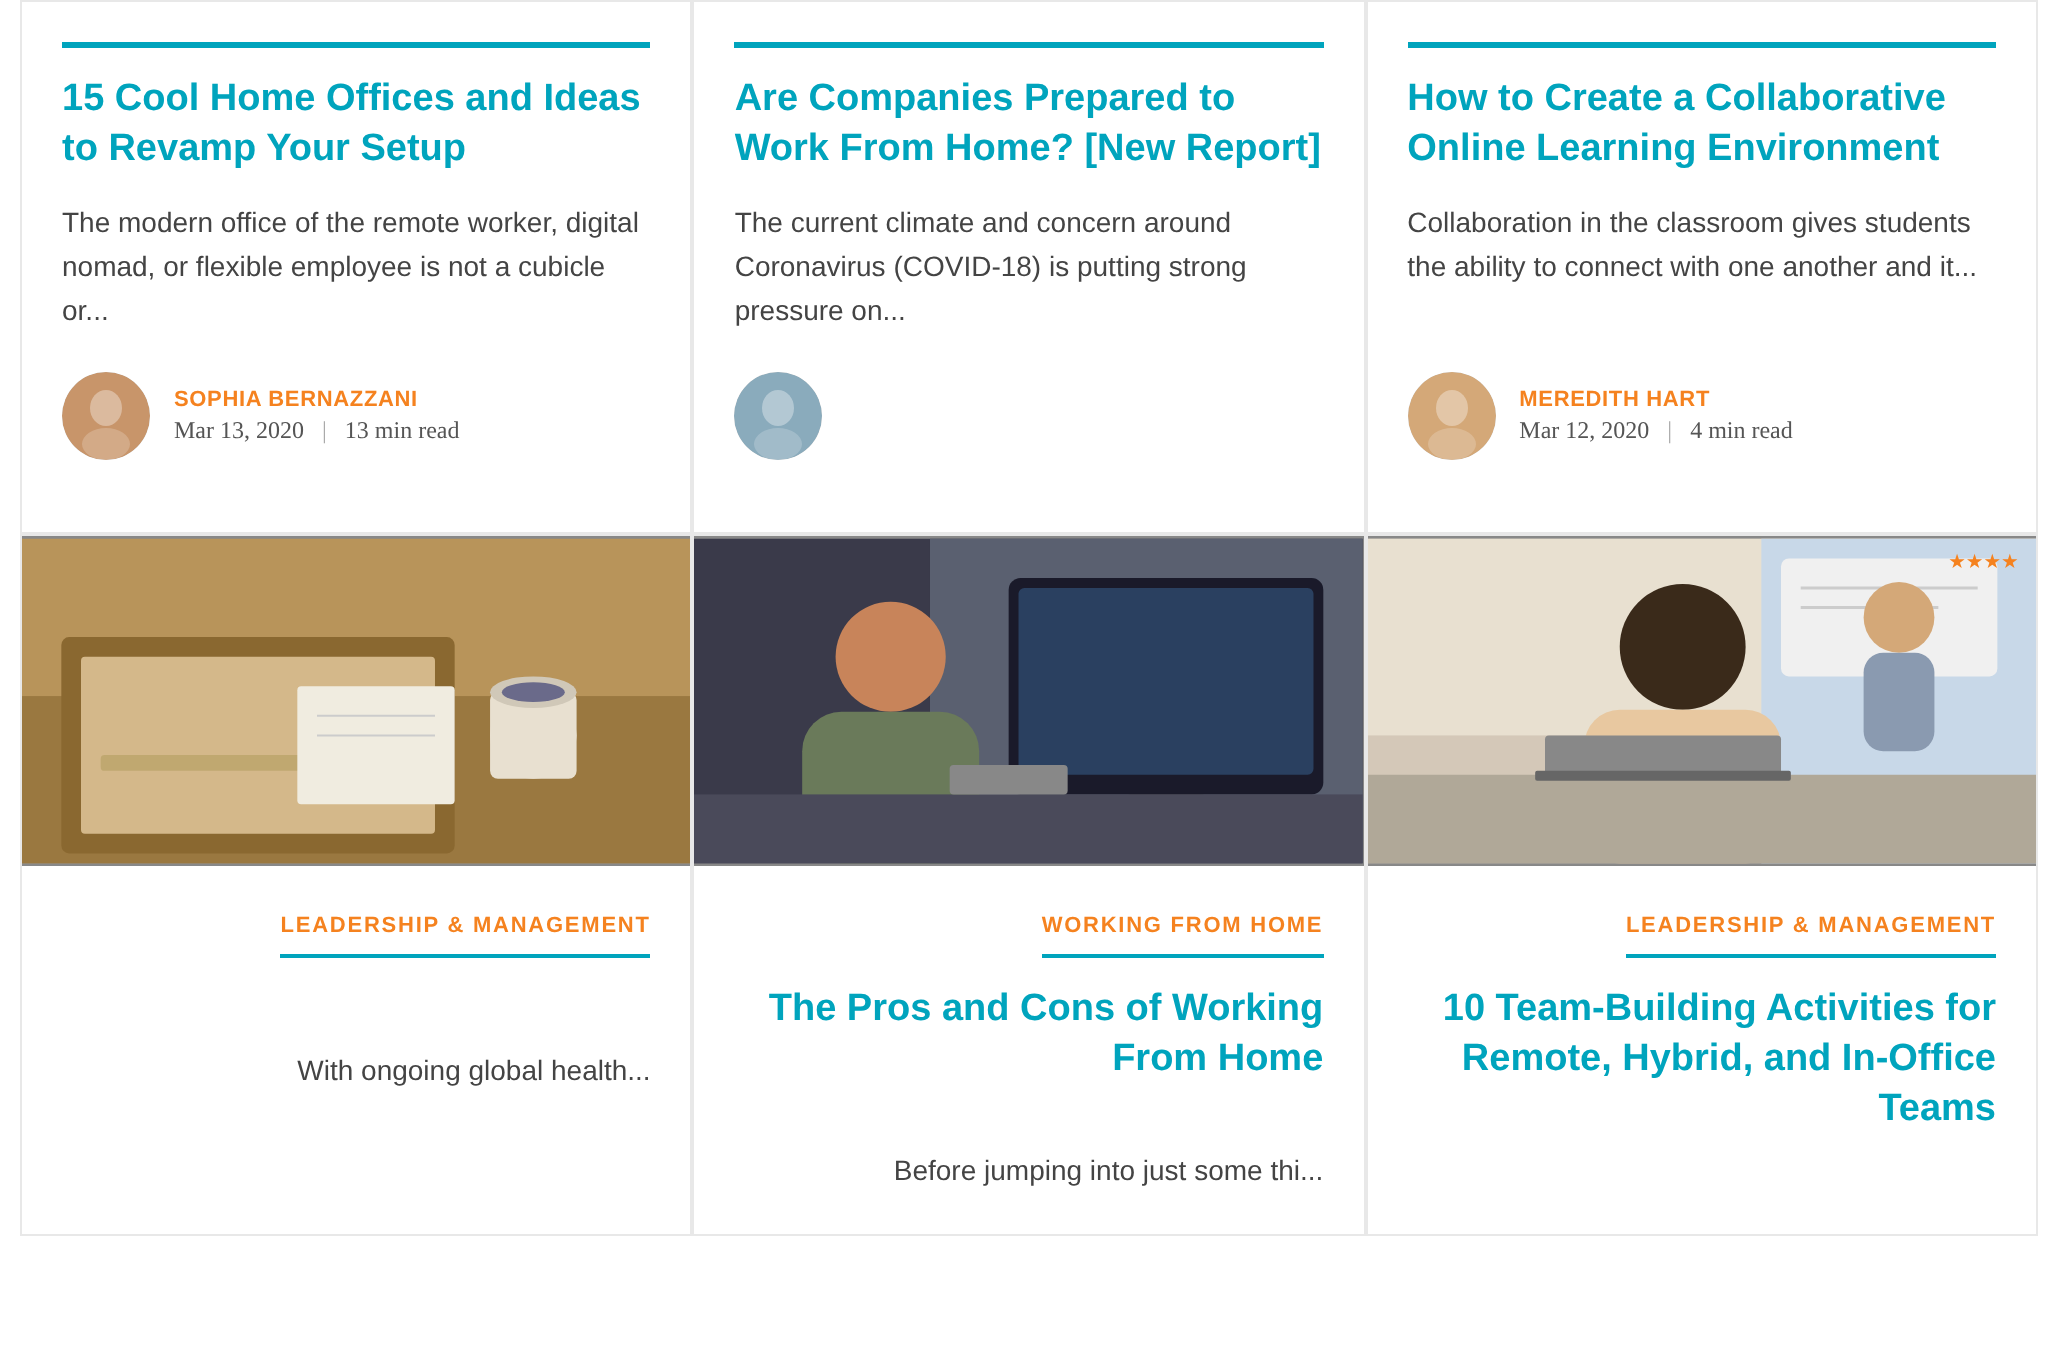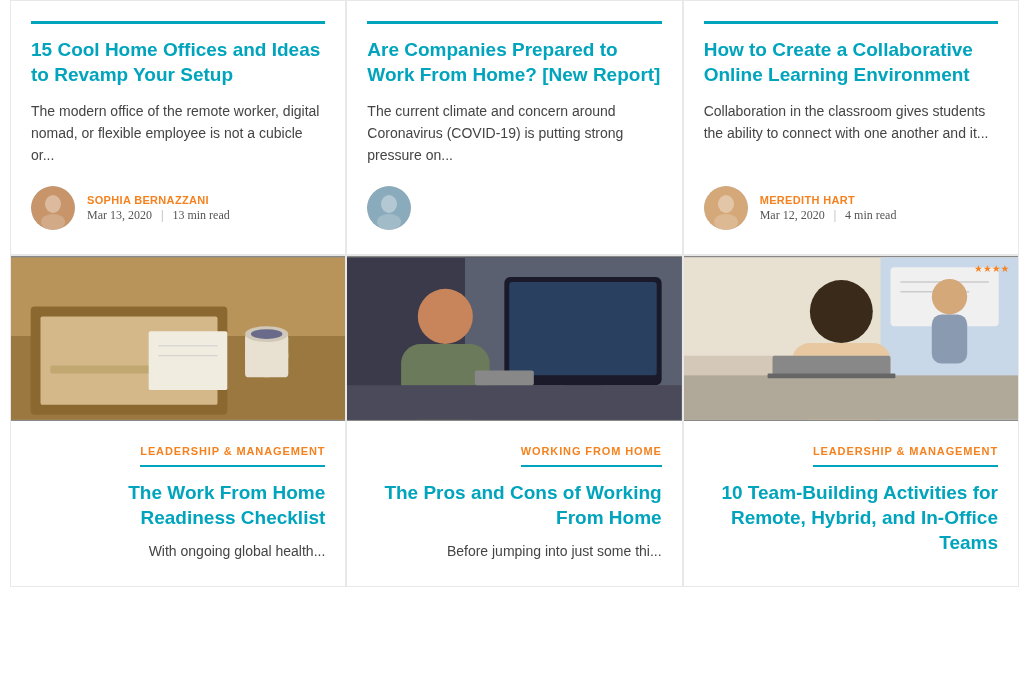--- a/index.html
+++ b/index.html
@@ -10,21 +10,21 @@
       width: 1029px;
       min-height: 684px;
     }
     .grid {
       display: grid;
       grid-template-columns: repeat(3, 1fr);
       gap: 0;
       padding: 0 10px;
     }
     .card {
-      padding: 20px 20px 24px 20px;
+      padding: 20px 20px 36px 20px;
       border: 1px solid #e8e8e8;
       background: #fff;
       display: flex;
       flex-direction: column;
       justify-content: center;
     }
     .card-top {
       border-top: 3px solid #00a4bd;
       margin-bottom: 14px;
     }
@@ -116,20 +116,21 @@
       color: #00a4bd;
       line-height: 1.3;
       margin-bottom: 10px;
       font-family: Arial, sans-serif;
     }
     .card-image p.excerpt {
       font-size: 14px;
       color: #444;
       line-height: 1.55;
       font-family: Arial, sans-serif;
+      margin-top: 32px;
     }
 
     
     .img1 { background: linear-gradient(160deg, #c8a96e 0%, #8a6a30 40%, #3a3a3a 100%); }
     .img2 { background: linear-gradient(140deg, #4a4a5a 0%, #2a2a3a 50%, #555566 100%); }
     .img3 { background: linear-gradient(140deg, #d4b896 0%, #c8d8e8 50%, #a0b8c8 100%); }
   </style>
 </head>
 <body>
 
@@ -152,21 +153,21 @@
           <span>Mar 13, 2020</span>
           <span class="meta-sep">|</span>
           <span>13 min read</span>
         </div>
       </div>
     </div>
   </div>
     <div class="card">
     <div class="card-top"></div>
     <h2>Are Companies Prepared to Work From Home? [New Report]</h2>
-    <p class="excerpt">The current climate and concern around Coronavirus (COVID-19) is putting strong pressure on...</p>
+    <p class="excerpt">The current climate and concern around Coronavirus (COVID-18) is putting strong pressure on...</p>
     <div class="author-row">
       <div class="avatar">
           <svg viewBox="0 0 44 44" xmlns="http://www.w3.org/2000/svg">
     <circle cx="22" cy="22" r="22" fill="#8aabbc"></circle>
     <ellipse cx="22" cy="18" rx="8" ry="9" fill="rgba(255,255,255,0.35)"></ellipse>
     <ellipse cx="22" cy="36" rx="12" ry="8" fill="rgba(255,255,255,0.2)"></ellipse>
   </svg>
         </div>
     </div>
   </div>
@@ -209,21 +210,20 @@
 
       <rect x="40" y="110" width="140" height="8" rx="2" fill="#c0a870"></rect>
 
       <rect x="140" y="75" width="80" height="60" rx="2" fill="#f0ece0"></rect>
       <line x1="150" y1="90" x2="210" y2="90" stroke="#ccc" stroke-width="1"></line>
       <line x1="150" y1="100" x2="210" y2="100" stroke="#ccc" stroke-width="1"></line>
     </svg>
     </div>
     <div class="card-body">
       <div class="category-label">LEADERSHIP &amp; MANAGEMENT</div>
-      <h2>The Work From Home Readiness Checklist</h2>
       <p class="excerpt">With ongoing global health...</p>
     </div>
   </div>
     <div class="card-image">
     <div class="img-wrapper img2">
       <svg viewBox="0 0 340 165" xmlns="http://www.w3.org/2000/svg" width="100%" height="100%">
       <rect width="340" height="165" fill="#3a3a4a"></rect>
 
       <rect x="120" y="0" width="220" height="165" fill="#5a6070"></rect>
 

